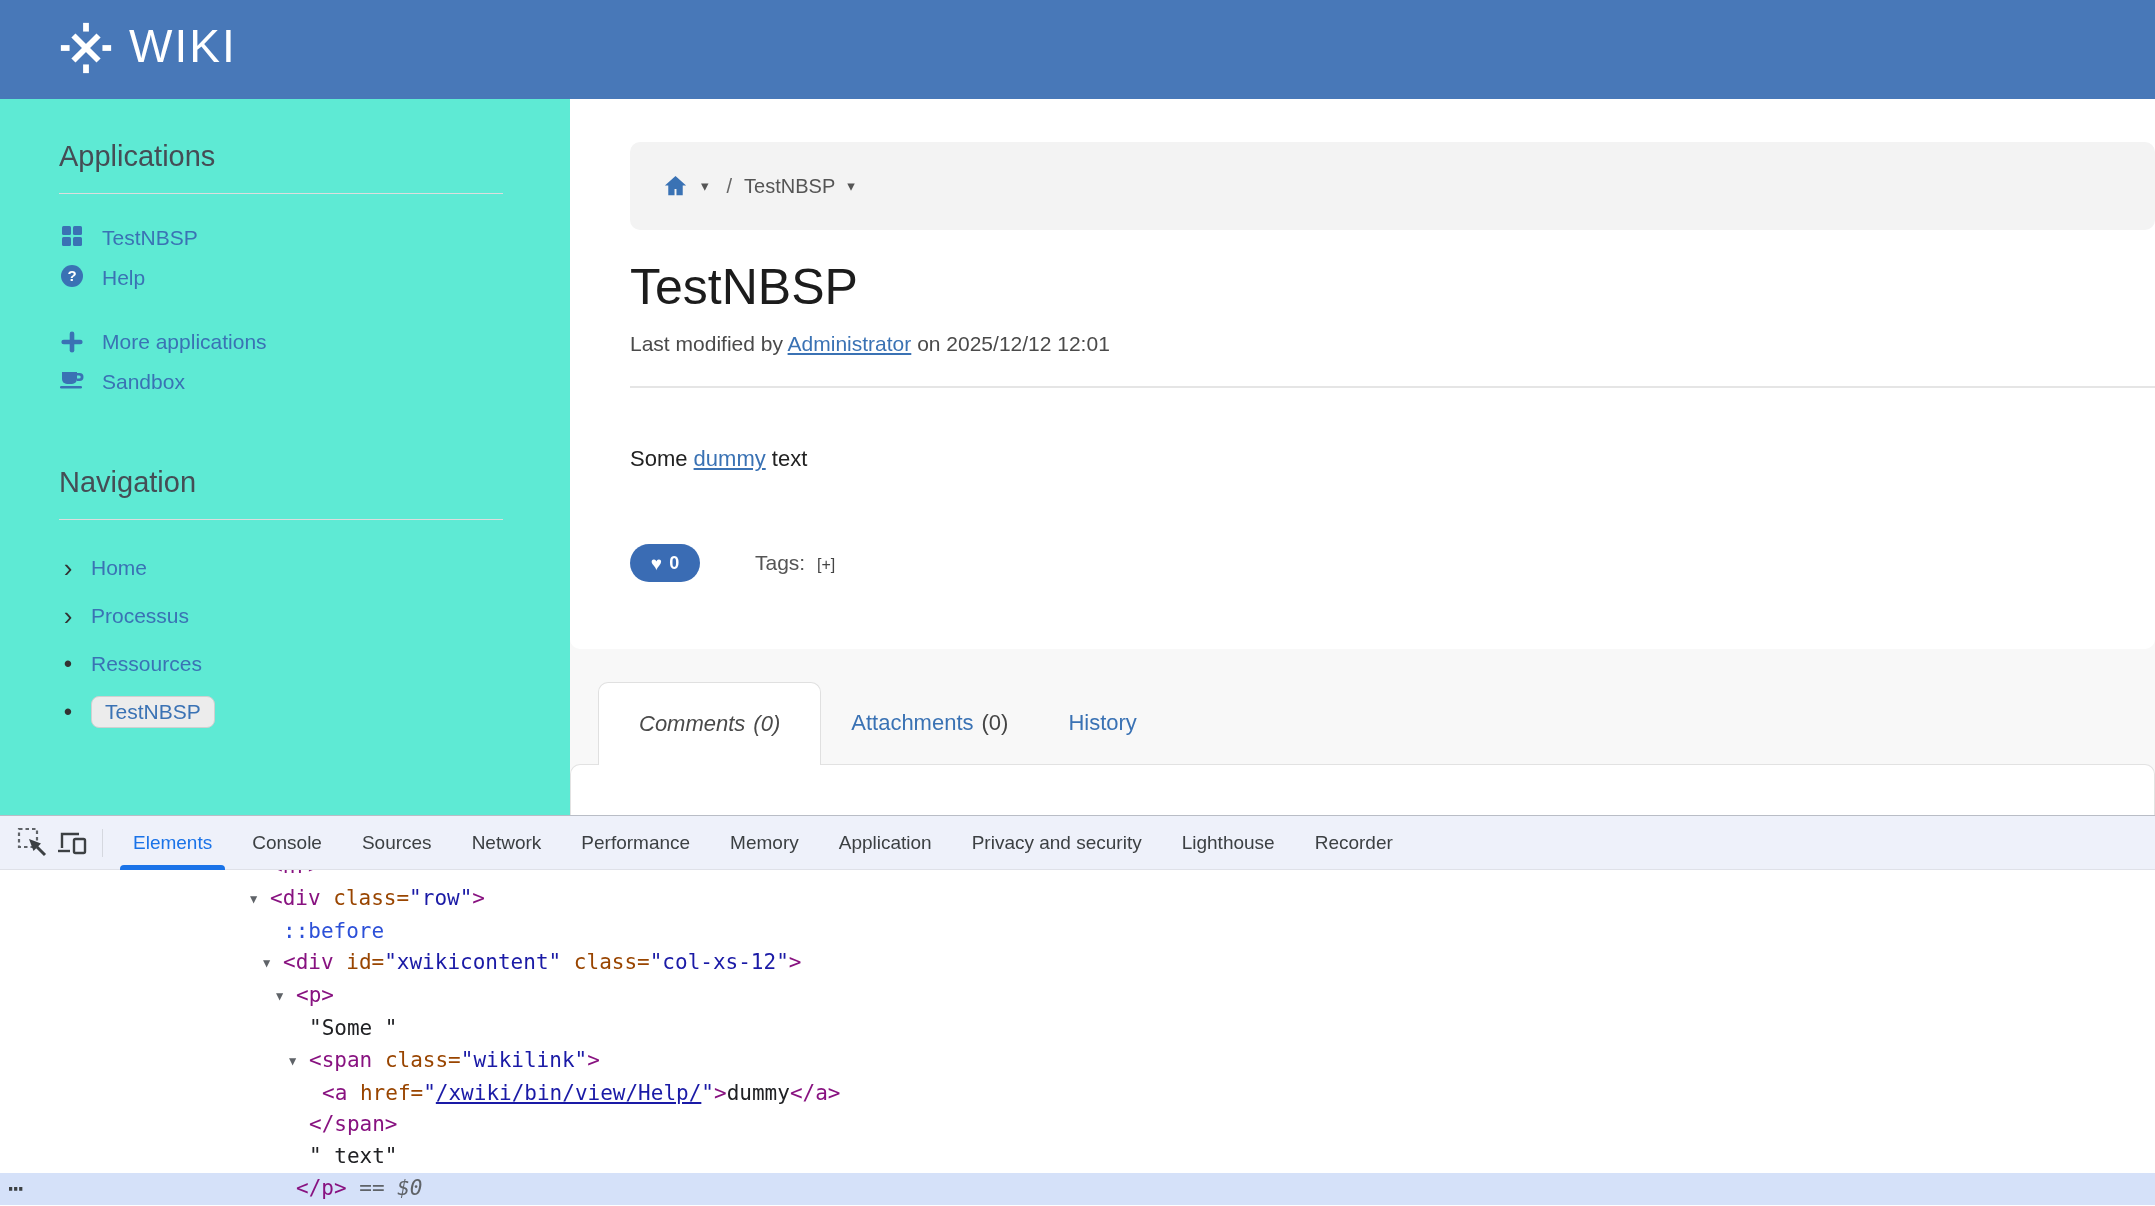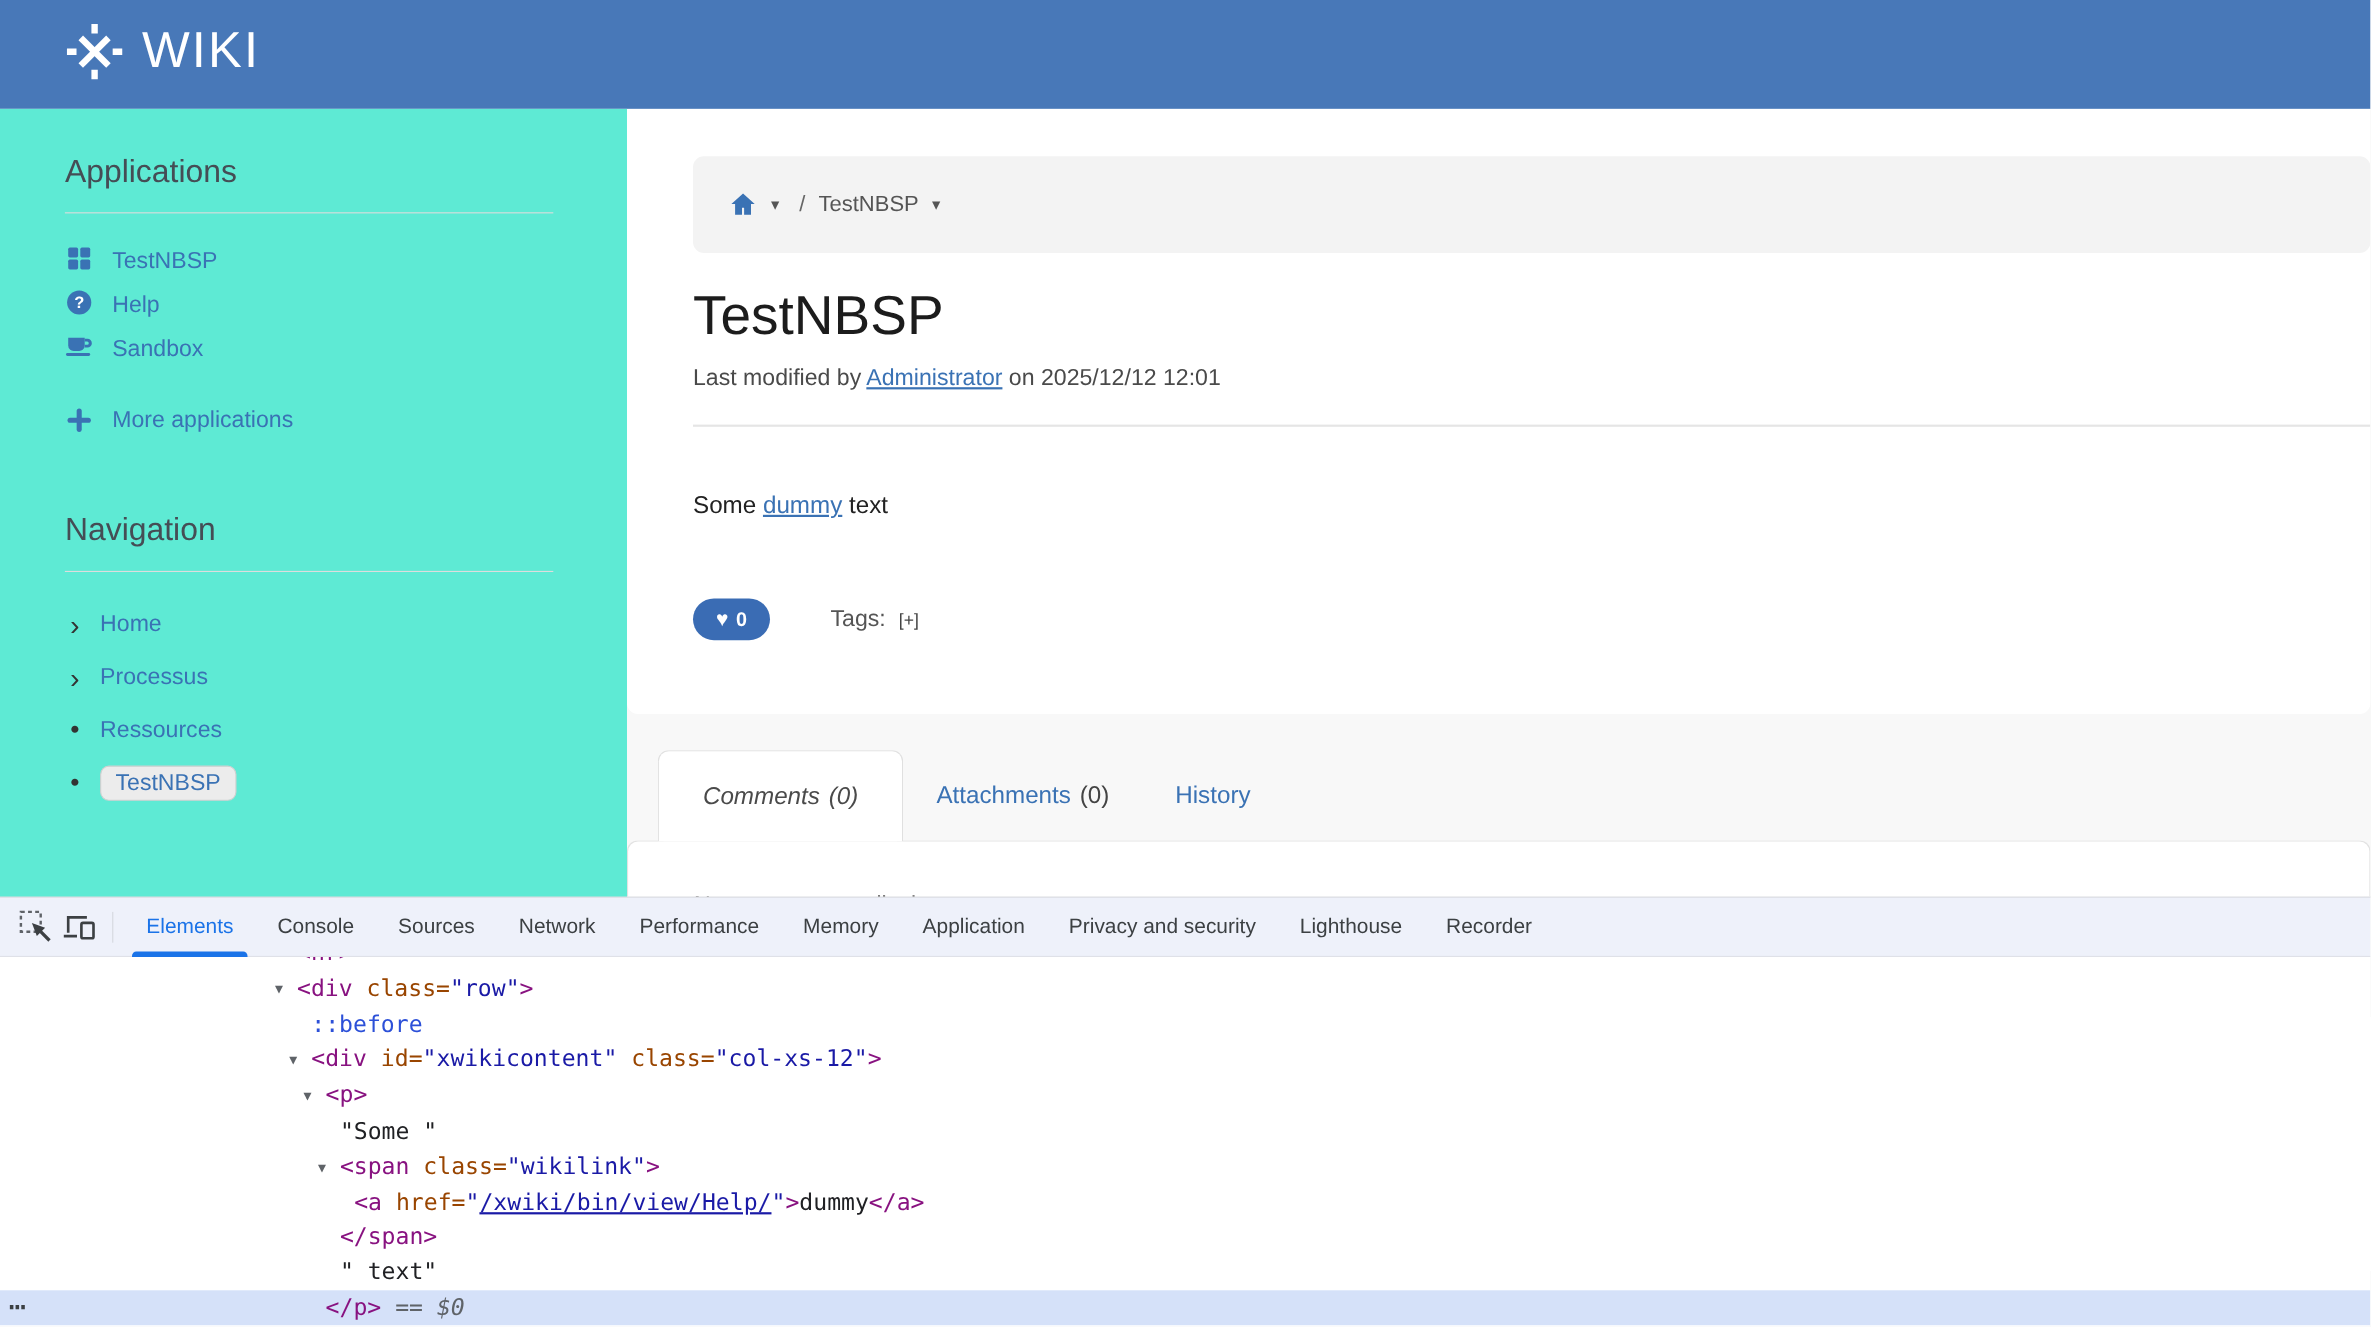--- a/index.html
+++ b/index.html
@@ -132,43 +132,43 @@
     <div class="app-item">
       <span>
         <svg width="26" height="26" viewBox="0 0 26 26">
           <circle cx="13" cy="13" r="11" fill="#3a72b4"></circle>
           <text x="13" y="18" text-anchor="middle" font-size="15" font-weight="bold" fill="#fff" font-family="Liberation Sans, sans-serif">?</text>
         </svg>
       </span>
       <a>Help</a>
     </div>
 
+    <div class="app-item more-row">
+      <span class="plus-glyph">
+        <svg width="24" height="24" viewBox="0 0 26 26">
+          <g stroke="#3a72b4" stroke-width="5" stroke-linecap="round">
+            <line x1="13" y1="4" x2="13" y2="22"></line>
+              <line x1="4" y1="13" x2="22" y2="13"></line>
+          </g>
+        </svg>
+      </span>
+      <a>More applications</a>
+    </div>
+
     <div class="app-item">
       <span>
         <svg width="26" height="26" viewBox="0 0 26 26">
           <g fill="#3a72b4">
             <path d="M3 5 h15 v7 a5 5 0 0 1 -5 5 h-5 a5 5 0 0 1 -5 -5 Z"></path>
             <path d="M18 6 h2.5 a3.5 3.5 0 0 1 0 8 h-2.5 v-2.5 h2.2 a1.3 1.3 0 0 0 0 -3 h-2.2 Z"></path>
             <rect x="1" y="19" width="22" height="2.6" rx="1.3"></rect>
           </g>
         </svg>
       </span>
       <a>Sandbox</a>
-    </div>
-
-    <div class="app-item more-row">
-      <span class="plus-glyph">
-        <svg width="24" height="24" viewBox="0 0 26 26">
-          <g stroke="#3a72b4" stroke-width="5" stroke-linecap="round">
-            <line x1="13" y1="4" x2="13" y2="22"></line>
-              <line x1="4" y1="13" x2="22" y2="13"></line>
-          </g>
-        </svg>
-      </span>
-      <a>More applications</a>
     </div>
 
     <div class="side-title" style="margin-top:64px;">Navigation</div>
     <hr class="side-rule">
     <div>
         <div class="nav-item">
           <span class="nav-marker chev">›</span>
           <span class="nav-link">Home</span>
         </div>
         <div class="nav-item">

